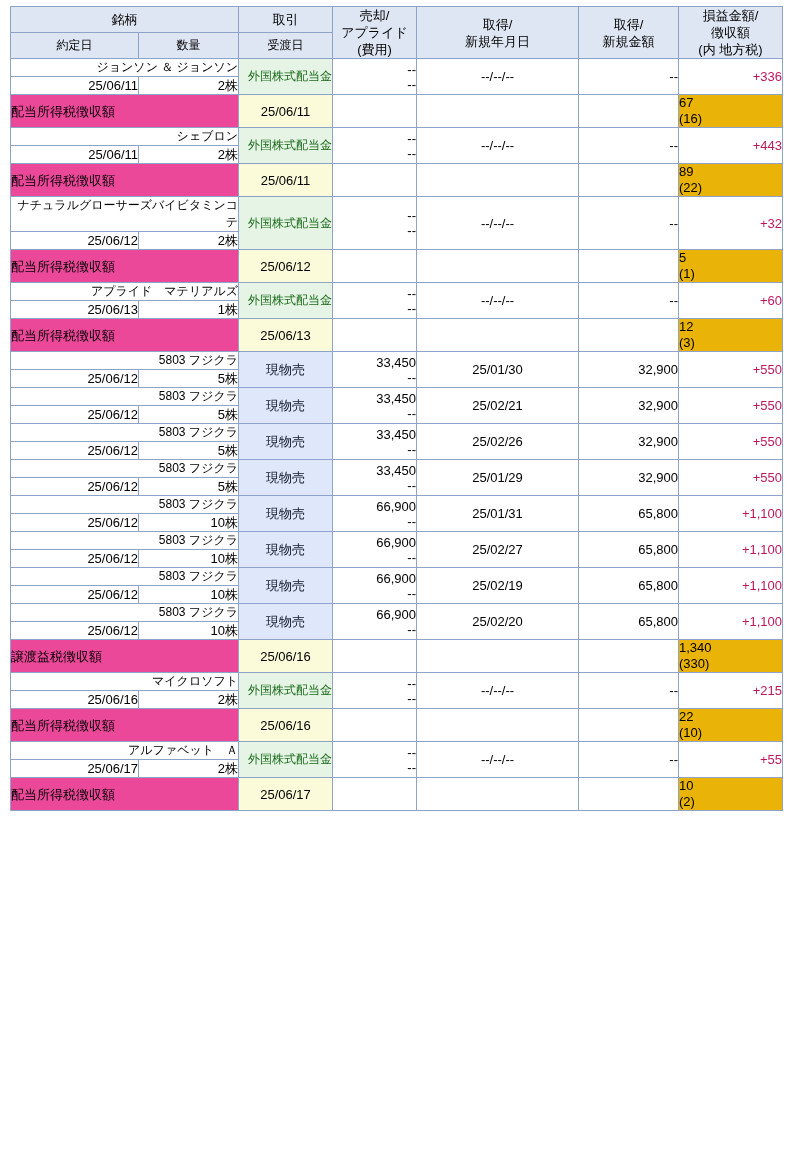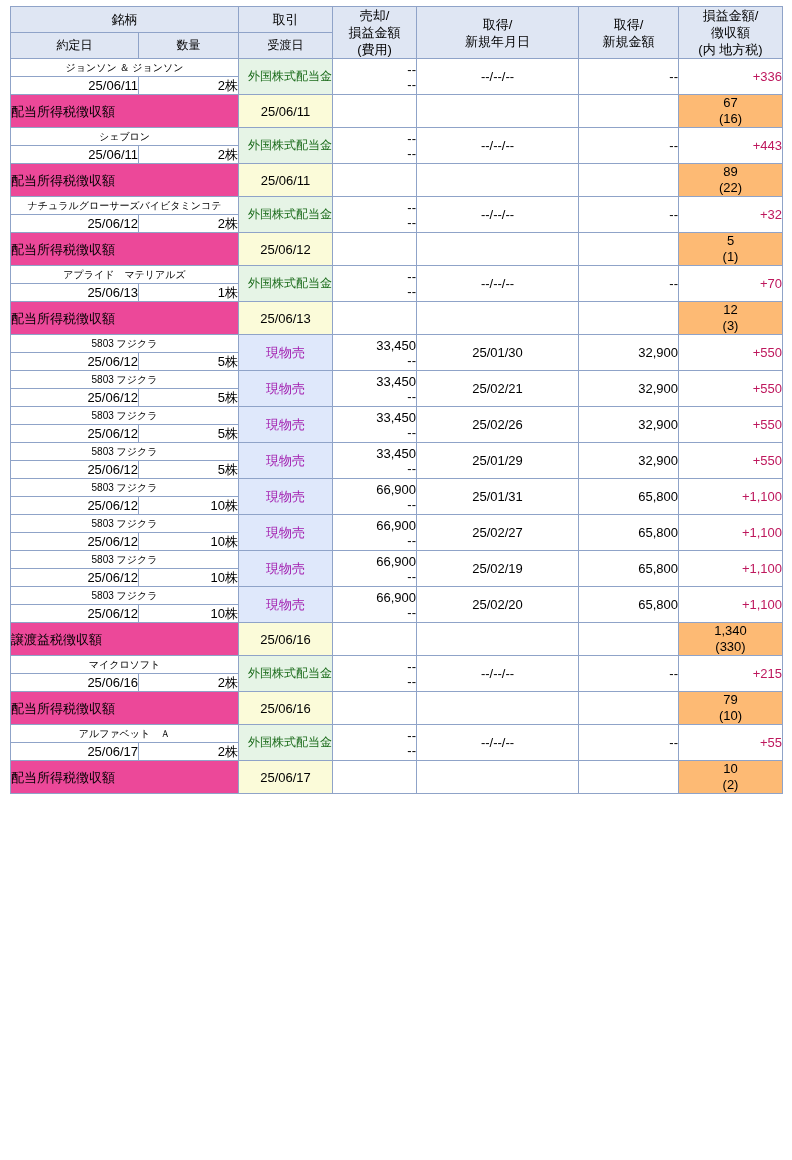--- a/index.html
+++ b/index.html
@@ -55,38 +55,38 @@
     padding: 3px 5px;
     line-height: 17px;
     font-size: 13px;
     white-space: nowrap;
     overflow: hidden;
   }
   .c-right { text-align: right; }
   .c-center { text-align: center; }
 
   .name-cell {
-    text-align: center;
-    font-size: 10px;
+    text-align: right;
+    font-size: 12px;
     line-height: 17px;
     padding: 3px 4px;
     white-space: normal;
     word-break: break-all;
   }
   .trade-green {
     background: #e6f4e6;
     color: #1b6b1b;
     text-align: right;
     font-size: 12px;
     line-height: 15px;
     padding: 2px 2px;
   }
   .trade-blue {
     background: #dfe8fb;
-    color: #a21caf;
+    color: #0f172a;
     text-align: center;
     font-size: 13px;
     line-height: 17px;
     padding: 3px 2px;
   }
   .date-yellow {
     background: #fbfbd9;
     text-align: center;
     font-size: 13px;
   }
@@ -102,22 +102,22 @@
     font-size: 13px;
     line-height: 15px;
   }
   .tax-row-label {
     background: #ec4899;
     text-align: left;
     padding-right: 8px;
     font-size: 13px;
   }
   .tax-amount {
-    background: #fdba74;
-    text-align: center;
+    background: #eab308;
+    text-align: left;
     padding: 2px 6px;
     line-height: 16px;
     font-size: 13px;
   }
   .tax-amount .sub { display: block; }
   .blank-cell { background: #ffffff; }
 </style>
 </head>
 <body>
 
@@ -132,21 +132,21 @@
         <col class="c6">
         <col class="c7">
         <col class="c8">
     </colgroup>
     <thead>
       <tr>
         <td colspan="2">銘柄</td>
         <td>取引</td>
         <td rowspan="2">
           <div>売却/</div>
-          <div>損益金額</div>
+          <div>アプライド</div>
           <div>(費用)</div>
         </td>
         <td rowspan="2" colspan="2">
           <div>取得/</div>
           <div>新規年月日</div>
         </td>
         <td rowspan="2">
           <div>取得/</div>
           <div>新規金額</div>
         </td>
@@ -237,21 +237,21 @@
         </tr>
         <tr>
           <td colspan="2" class="name-cell">アプライド　マテリアルズ</td>
           <td rowspan="2" class="trade-green">外国株式配当金</td>
           <td rowspan="2" class="cell dashes c-right">
             <div>--</div>
             <div>--</div>
           </td>
           <td rowspan="2" colspan="2" class="cell c-center">--/--/--</td>
           <td rowspan="2" class="cell c-right">--</td>
-          <td rowspan="2" class="cell plus">+70</td>
+          <td rowspan="2" class="cell plus">+60</td>
         </tr>
         <tr>
           <td class="cell c-right">25/06/13</td>
           <td class="cell c-right">1株</td>
           <td class="cell c-center">25/06/13</td>
         </tr>
         <tr>
           <td colspan="2" class="cell tax-row-label">配当所得税徴収額</td>
           <td class="date-yellow cell">25/06/13</td>
           <td class="blank-cell"></td>
@@ -410,21 +410,21 @@
           <td class="cell c-right">25/06/16</td>
           <td class="cell c-right">2株</td>
           <td class="cell c-center">25/06/16</td>
         </tr>
         <tr>
           <td colspan="2" class="cell tax-row-label">配当所得税徴収額</td>
           <td class="date-yellow cell">25/06/16</td>
           <td class="blank-cell"></td>
           <td colspan="2" class="blank-cell"></td>
           <td class="blank-cell"></td>
-          <td class="tax-amount"><span>79</span><span class="sub">(10)</span></td>
+          <td class="tax-amount"><span>22</span><span class="sub">(10)</span></td>
         </tr>
         <tr>
           <td colspan="2" class="name-cell">アルファベット　Ａ</td>
           <td rowspan="2" class="trade-green">外国株式配当金</td>
           <td rowspan="2" class="cell dashes c-right">
             <div>--</div>
             <div>--</div>
           </td>
           <td rowspan="2" colspan="2" class="cell c-center">--/--/--</td>
           <td rowspan="2" class="cell c-right">--</td>

